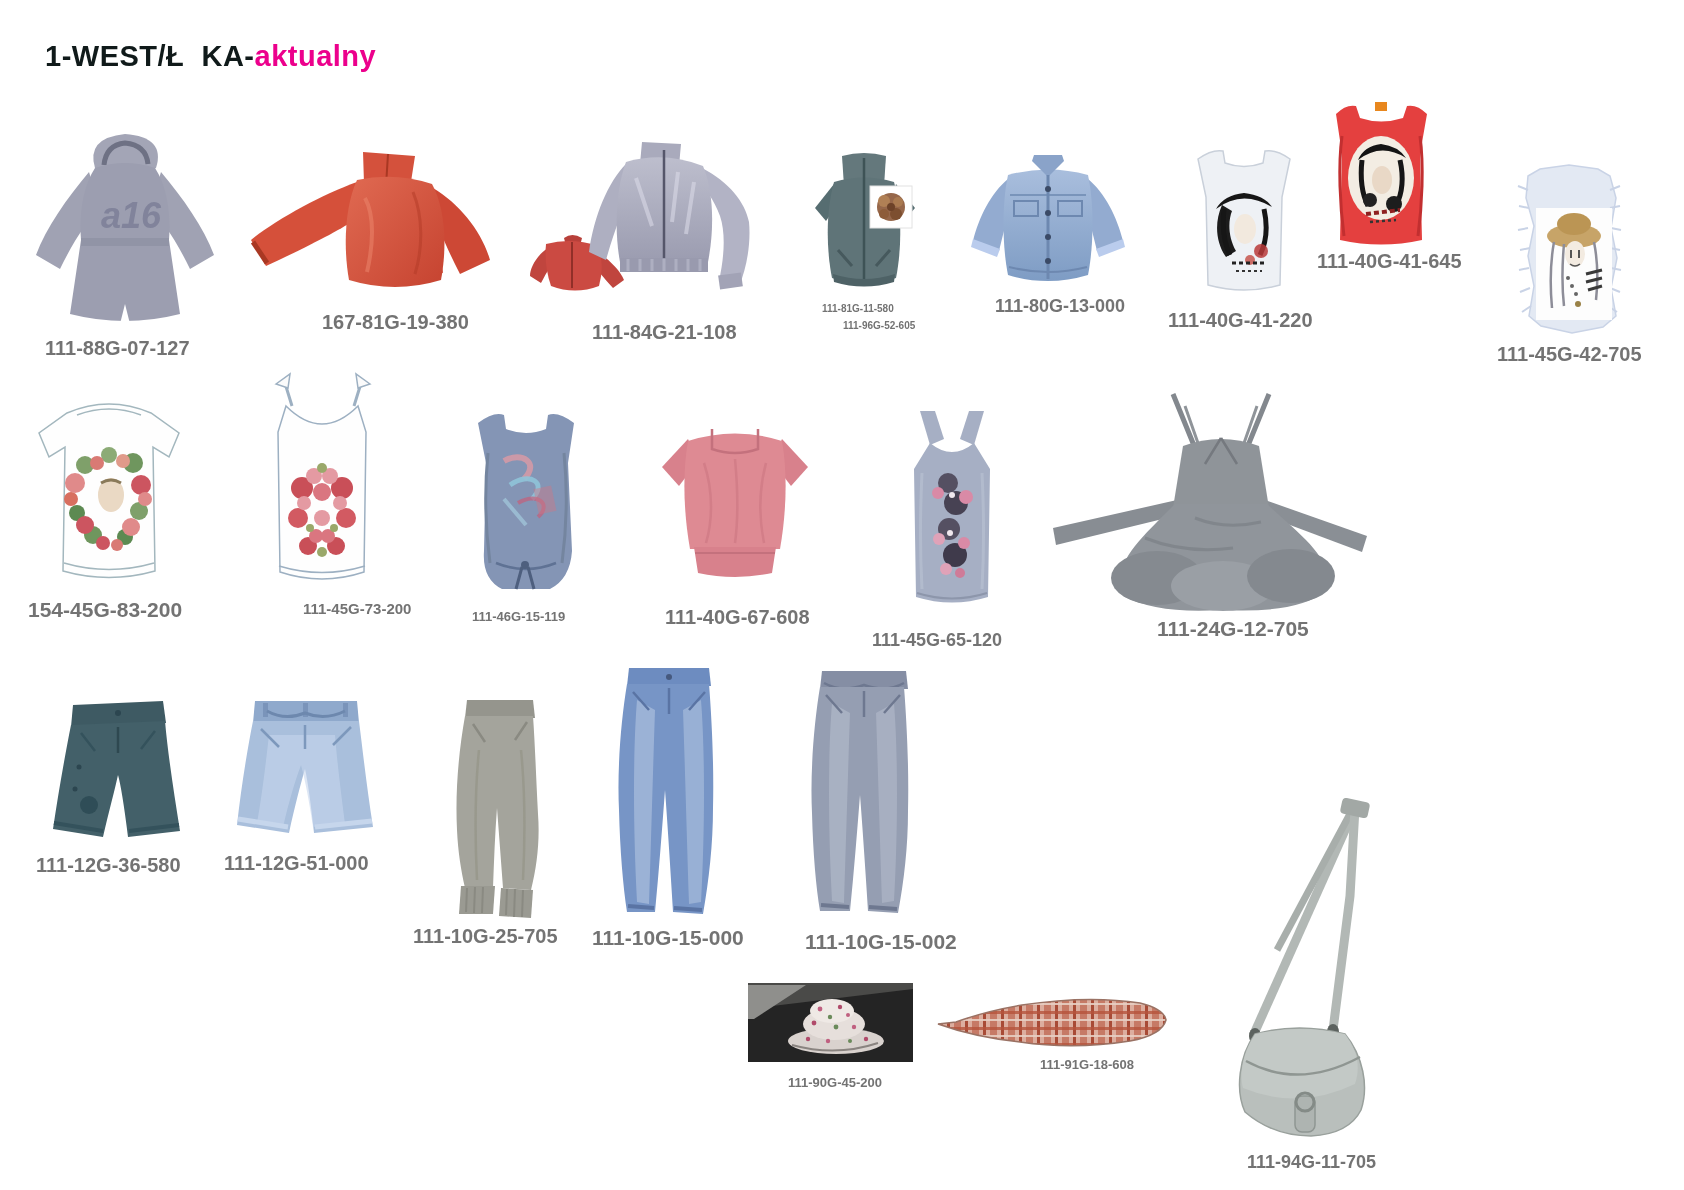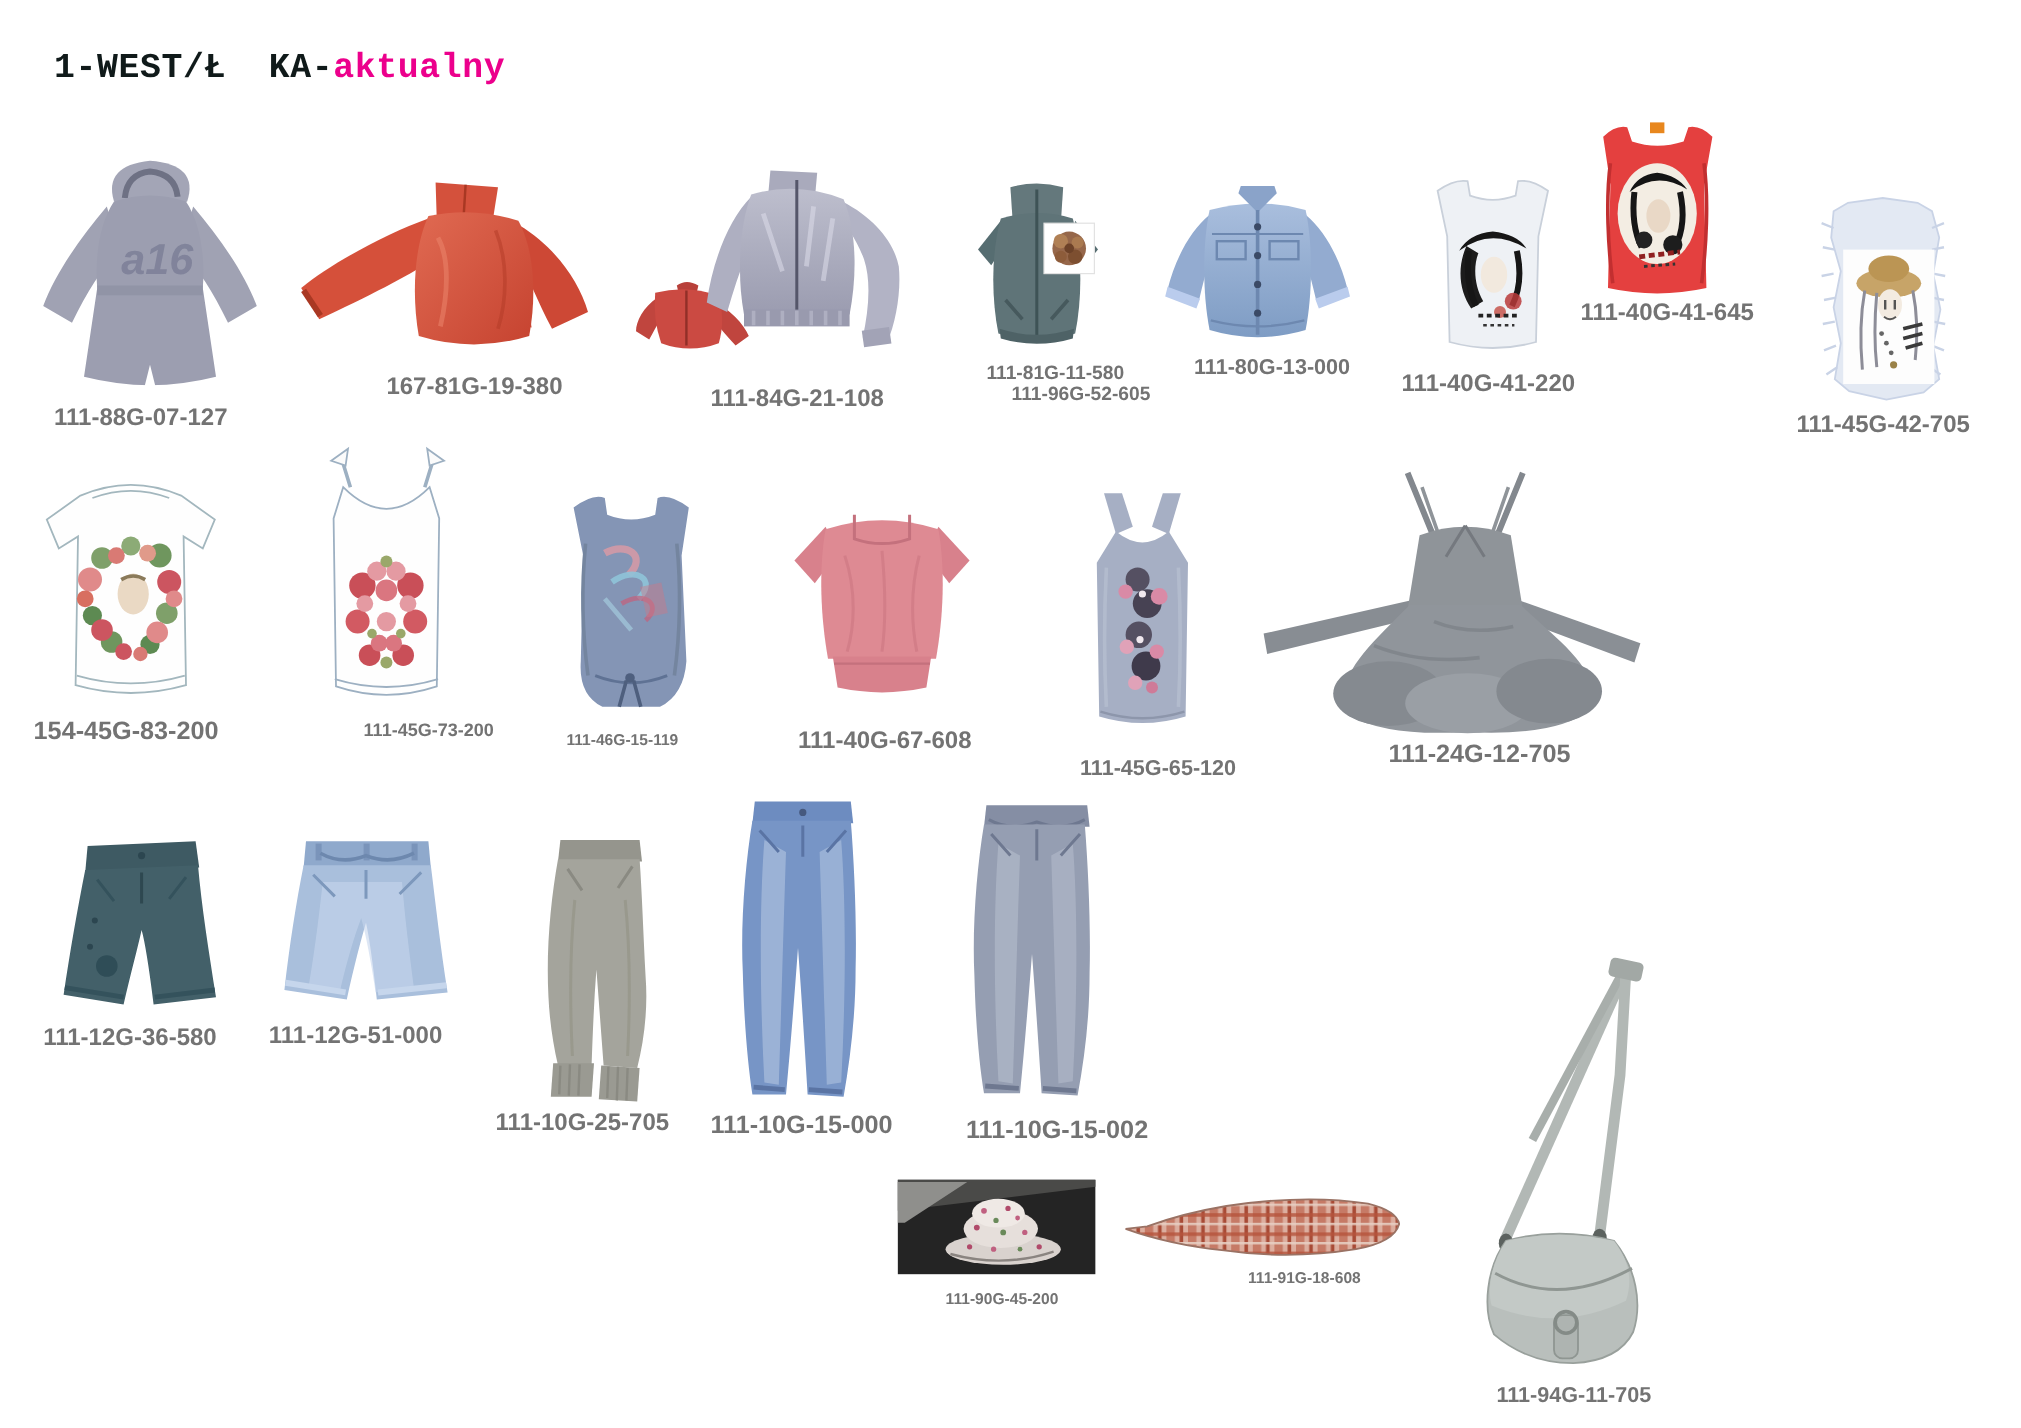--- a/index.html
+++ b/index.html
@@ -1,25 +1,25 @@
 <!DOCTYPE html>
 <html><head>
 <meta charset="utf-8">
 <style>
   html,body{margin:0;padding:0;background:#fff;}
   .canvas{position:relative;width:1684px;height:1190px;background:#ffffff;
           font-family:"Liberation Sans",sans-serif;overflow:hidden;}
   .title{position:absolute;left:45px;top:40px;font-size:29px;font-weight:bold;
-         letter-spacing:0.5px;white-space:pre;font-family:Liberation Mono, monospace;}
+         letter-spacing:0.5px;white-space:pre;}
   .title .blk{color:#101a1a;}
   .title .pnk{color:#ec008c;}
   .sv{position:absolute;display:block;}
   .code{position:absolute;font-weight:bold;color:#737373;white-space:nowrap;line-height:1.1;}
   .fz20{font-size:20px;} .fz21{font-size:21px;} .fz18{font-size:18px;}
-  .fz16{font-size:16px;} .fz15{font-size:15px;margin-left:45px;} .fz14{font-size:18px;} .fz13{font-size:13px;}
+  .fz16{font-size:10px;} .fz15{font-size:15px;margin-left:45px;} .fz14{font-size:18px;} .fz13{font-size:13px;}
 </style>
 </head>
 <body>
 
 <div class="canvas">
 
   <div class="title"><span class="blk">1-WEST/Ł  KA-</span><span class="pnk">aktualny</span></div>
 
   <svg class="sv" style="left:25px;top:128px" width="200" height="198" viewBox="0 0 200 198">
     <path d="M70,40 Q61,10 100,6 Q141,9 131,40 Q100,54 70,40Z" fill="#a3a5b6"></path>
@@ -261,21 +261,21 @@
         <circle cx="76" cy="94" r="7" fill="#d98aa6"></circle>
       <circle cx="49" cy="136" r="6" fill="#e0a2b8"></circle>
         <circle cx="74" cy="140" r="6" fill="#d98aa6"></circle>
       <circle cx="56" cy="166" r="6" fill="#e0a2b8"></circle>
         <circle cx="70" cy="170" r="5" fill="#cf7b98"></circle>
       <circle cx="62" cy="92" r="3" fill="#f0e8ee"></circle>
         <circle cx="60" cy="130" r="3" fill="#f0e8ee"></circle>
     </g>
     <path d="M27,190 Q62,201 97,190" stroke="#8d96ab" stroke-width="2" fill="none"></path>
   </svg>
-  <div class="code fz18" style="left:900px;top:631px">111-45G-65-120</div>
+  <div class="code fz18" style="left:872px;top:631px">111-45G-65-120</div>
 
   <svg class="sv" style="left:1045px;top:388px" width="328" height="224" viewBox="0 0 328 224">
     <path d="M150,60 L128,6 M202,60 L224,6" stroke="#83888e" stroke-width="5" fill="none"></path>
     <path d="M154,58 L140,18 M198,58 L212,18" stroke="#8f9499" stroke-width="3" fill="none"></path>
     <path d="M132,112 L8,140 L11,157 L134,127Z" fill="#888d93"></path>
     <path d="M220,112 L322,148 L317,164 L218,127Z" fill="#8a8f95"></path>
     <path d="M138,58 Q176,44 214,58 L224,120 L128,120Z" fill="#8f9499"></path>
     <path d="M176,50 L160,76 M176,50 L192,76" stroke="#75797f" stroke-width="2.5" fill="none"></path>
     <path d="M130,116 C96,150 64,178 78,208 Q112,226 176,222 Q250,226 280,204 C292,172 256,148 222,116Z" fill="#90959b"></path>
     <ellipse cx="112" cy="190" rx="46" ry="27" fill="#858a90"></ellipse>

